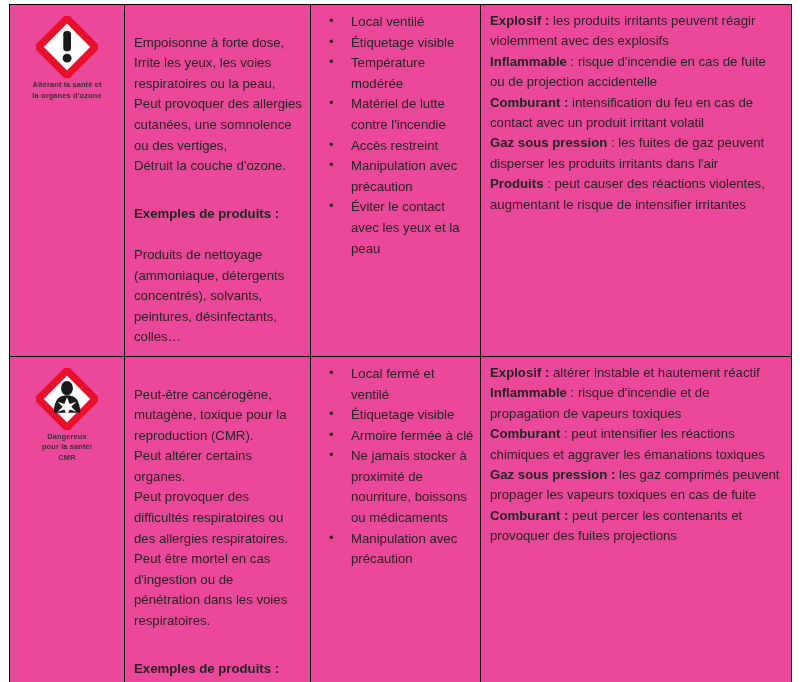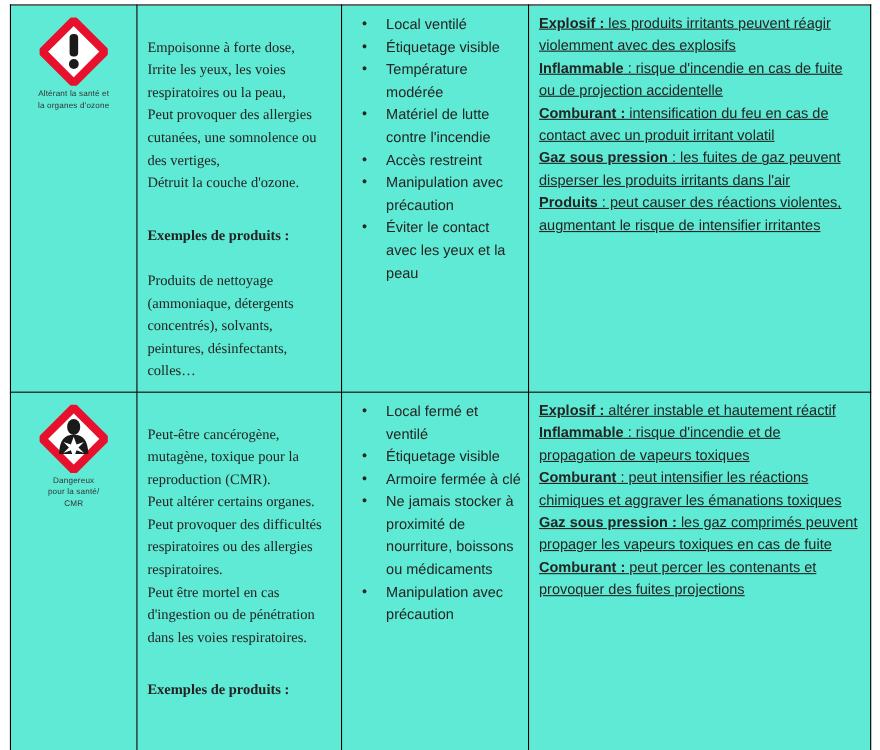--- a/index.html
+++ b/index.html
@@ -29,38 +29,39 @@
     top: 4px;
     width: 782px;
     border-collapse: collapse;
     table-layout: fixed;
   }
 
   table.hazard-table td {
     border: 1px solid #000000;
     vertical-align: top;
     padding: 0;
-    background: #5eead4;
+    background: #ec4899;
   }
 
   
   col.c-picto  { width: 115px; }
   col.c-effets { width: 186px; }
   col.c-precau { width: 170px; }
   col.c-risques{ width: 311px; }
 
   
   .picto-cell {
     text-align: center;
   }
   .picto-wrap {
     padding-top: 11px;
     display: flex;
     flex-direction: column;
     align-items: center;
+    font-weight: bold;
   }
   .ghs {
     width: 62px;
     height: 62px;
     position: relative;
   }
   .ghs svg { display: block; }
 
   .picto-caption {
     margin-top: 2px;
@@ -73,21 +74,20 @@
 
   
   .cell-pad {
     padding: 7px 8px 8px 9px;
   }
   .effets {
     font-size: 13.2px;
     line-height: 20.6px;
     color: #242424;
     white-space: pre-line;
-    font-family: Liberation Serif, serif;
   }
   .effets .lbl {
     font-weight: bold;
     display: block;
     margin-top: 27px;
   }
 
   
   ul.precautions {
     margin: 0;
@@ -110,21 +110,20 @@
     font-size: 13px;
     color: #242424;
   }
 
   
   .risques {
     font-size: 13.2px;
     line-height: 20.4px;
     color: #242424;
     padding: 6px 9px 8px 9px;
-    text-decoration: underline;
   }
   .risques .entry {
     margin: 0;
   }
   .risques .term {
     font-weight: bold;
   }
 </style>
 </head>
 <body>

